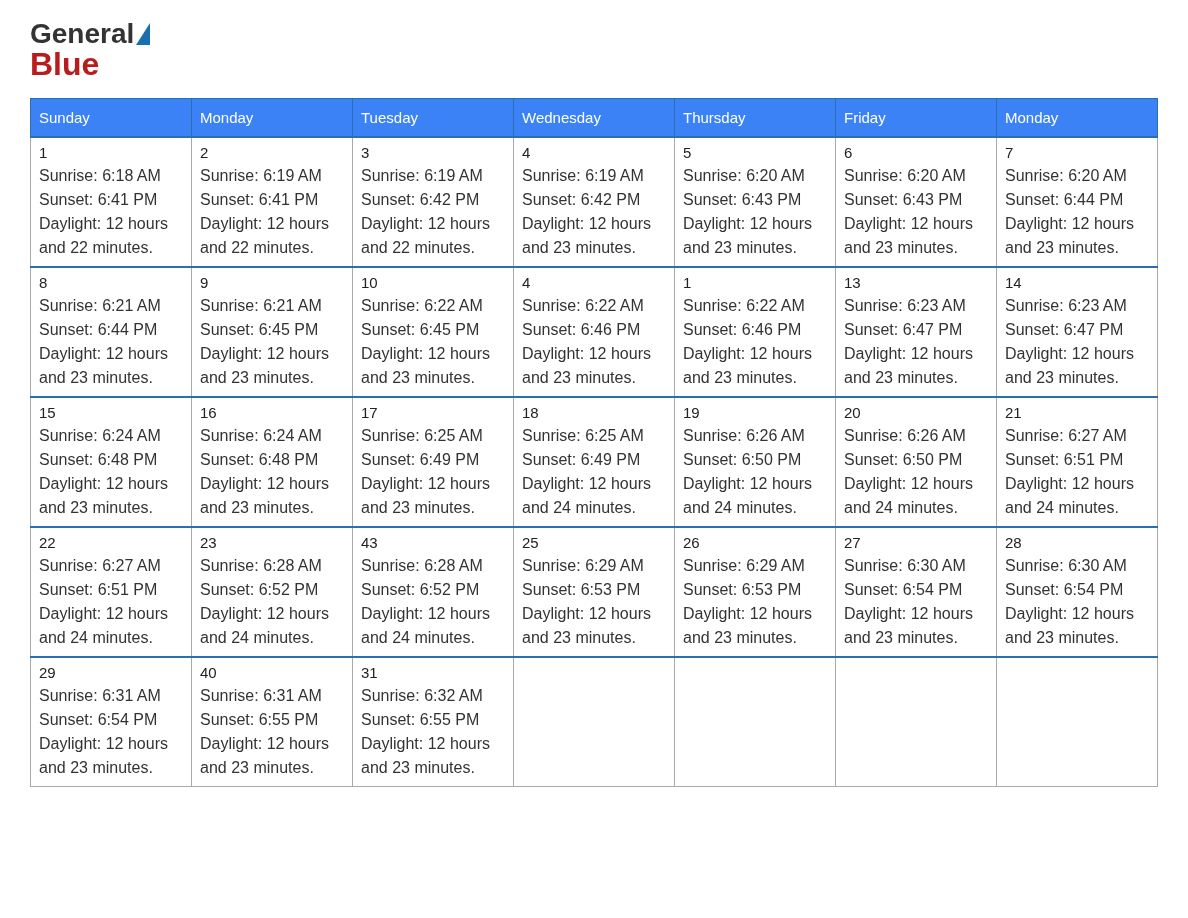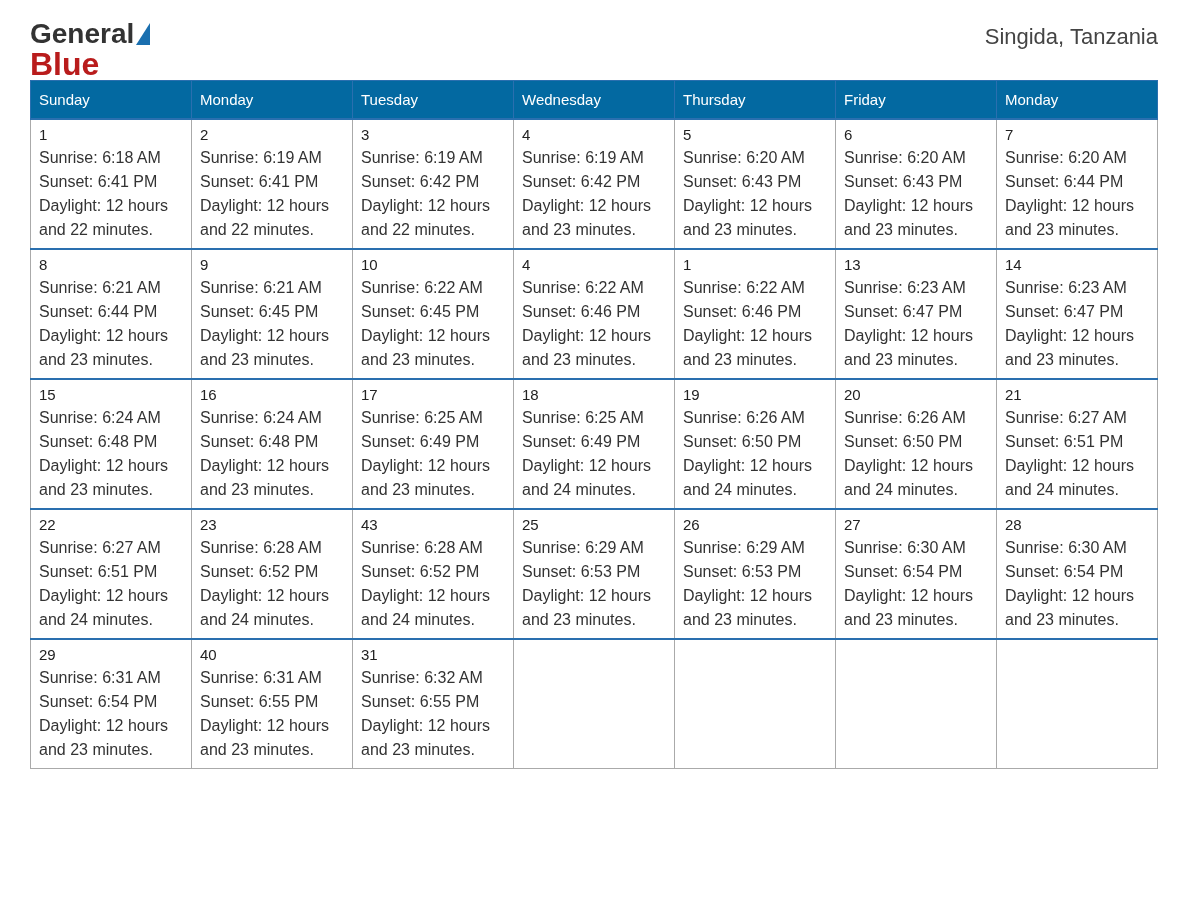--- a/index.html
+++ b/index.html
@@ -6,20 +6,21 @@
     body {
       font-family: Arial, sans-serif;
       background: #fff;
       padding: 20px 30px;
       color: #222;
     }
     .header {
       display: flex;
       justify-content: space-between;
       align-items: flex-start;
+      margin-bottom: 18px;
     }
     .logo {
       display: flex;
       flex-direction: column;
       align-items: flex-start;
     }
     .logo-general {
       font-size: 28px;
       font-weight: bold;
       color: #333;
@@ -58,21 +59,21 @@
       font-size: 22px;
       color: #444;
       margin-top: 4px;
     }
     .calendar {
       width: 100%;
       border-collapse: collapse;
       table-layout: fixed;
     }
     .calendar th {
-      background-color: #0369a1;
+      background-color: #3b82f6;
       color: #fff;
       padding: 10px 8px;
       font-size: 15px;
       font-weight: normal;
       text-align: left;
       border: 1px solid #2a6faf;
     }
     .calendar td {
       vertical-align: top;
       padding: 6px 8px;
@@ -107,21 +108,20 @@
 
 <div class="header">
   <div class="logo">
     <div class="logo-line">
       <span class="logo-general">General</span>
       <span class="logo-triangle"></span>
     </div>
     <span class="logo-blue">Blue</span>
   </div>
   <div class="title-section">
-    <div class="location">Singida, Tanzania</div>
   </div>
 </div>
 
 <table class="calendar">
   <thead>
     <tr>
     <th>Sunday</th>
         <th>Monday</th>
         <th>Tuesday</th>
         <th>Wednesday</th>

